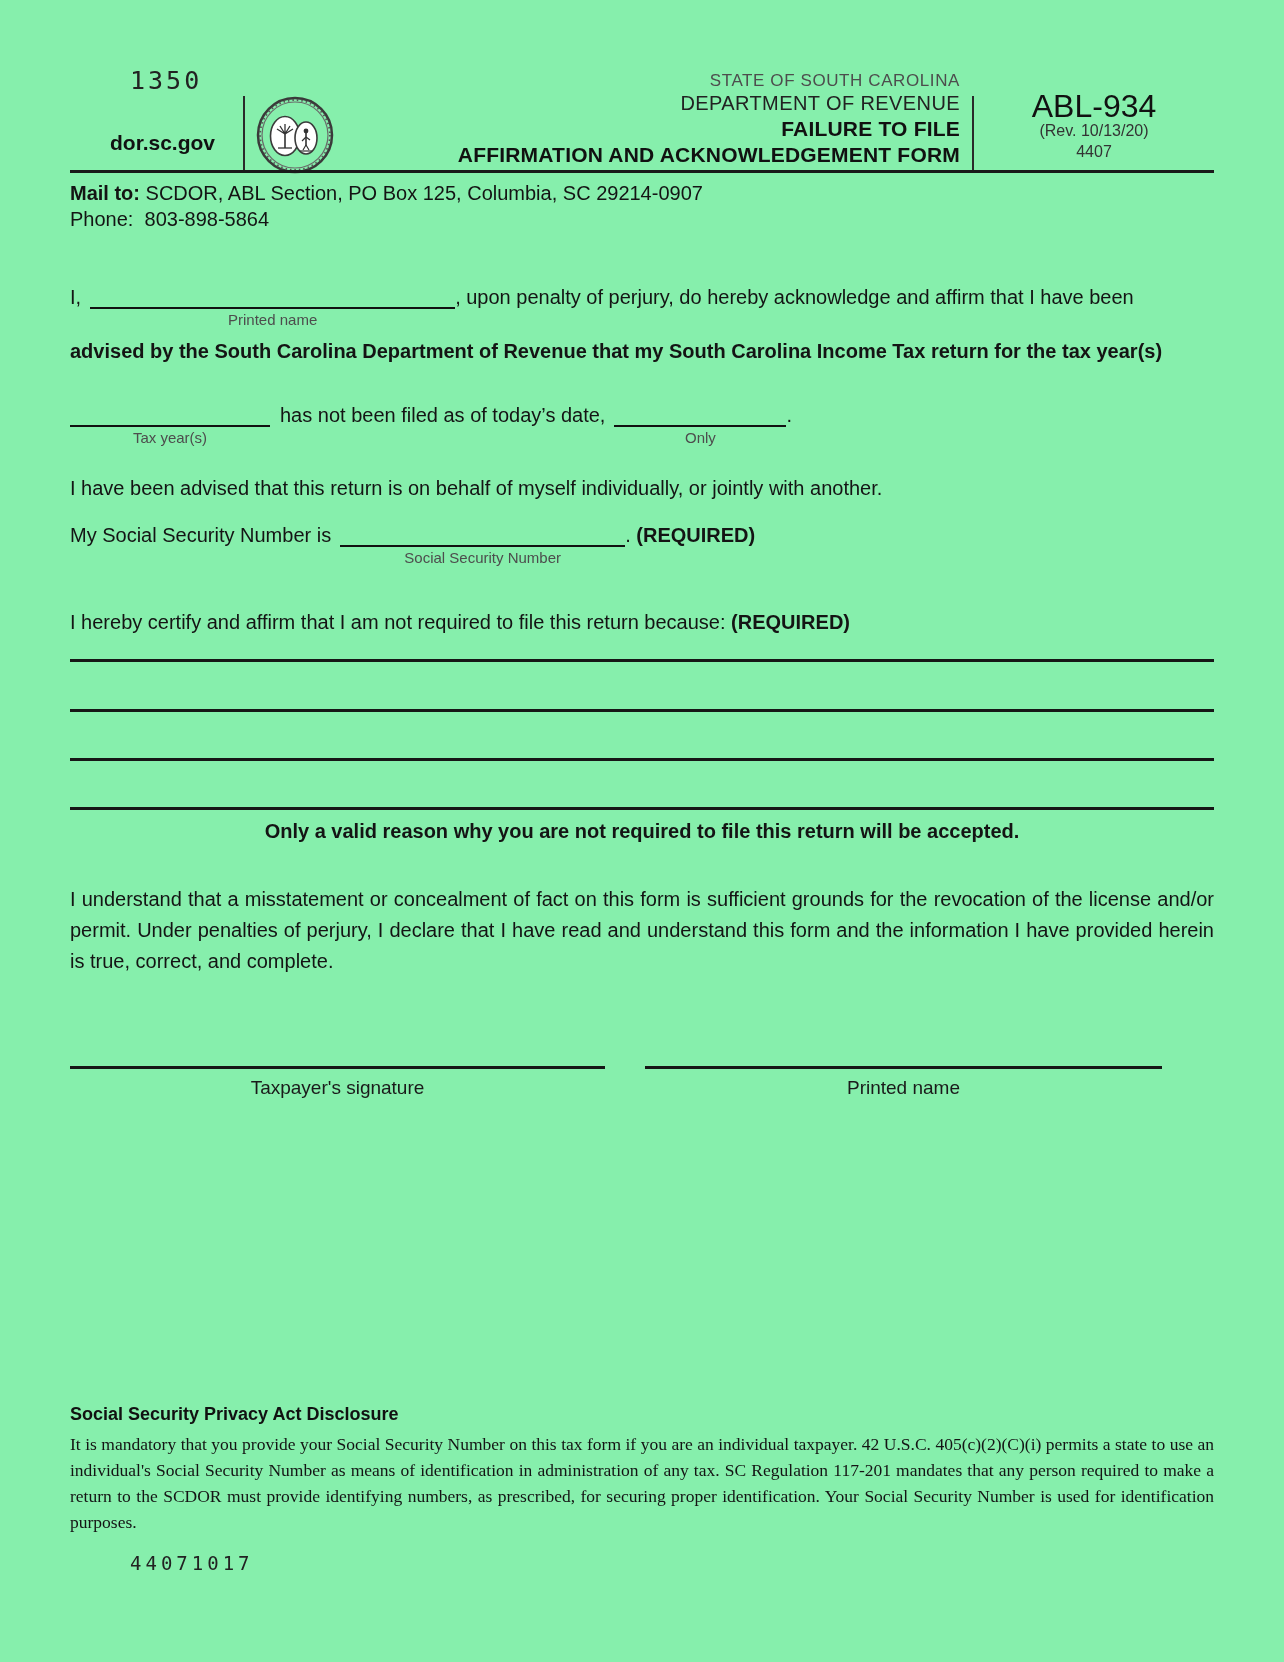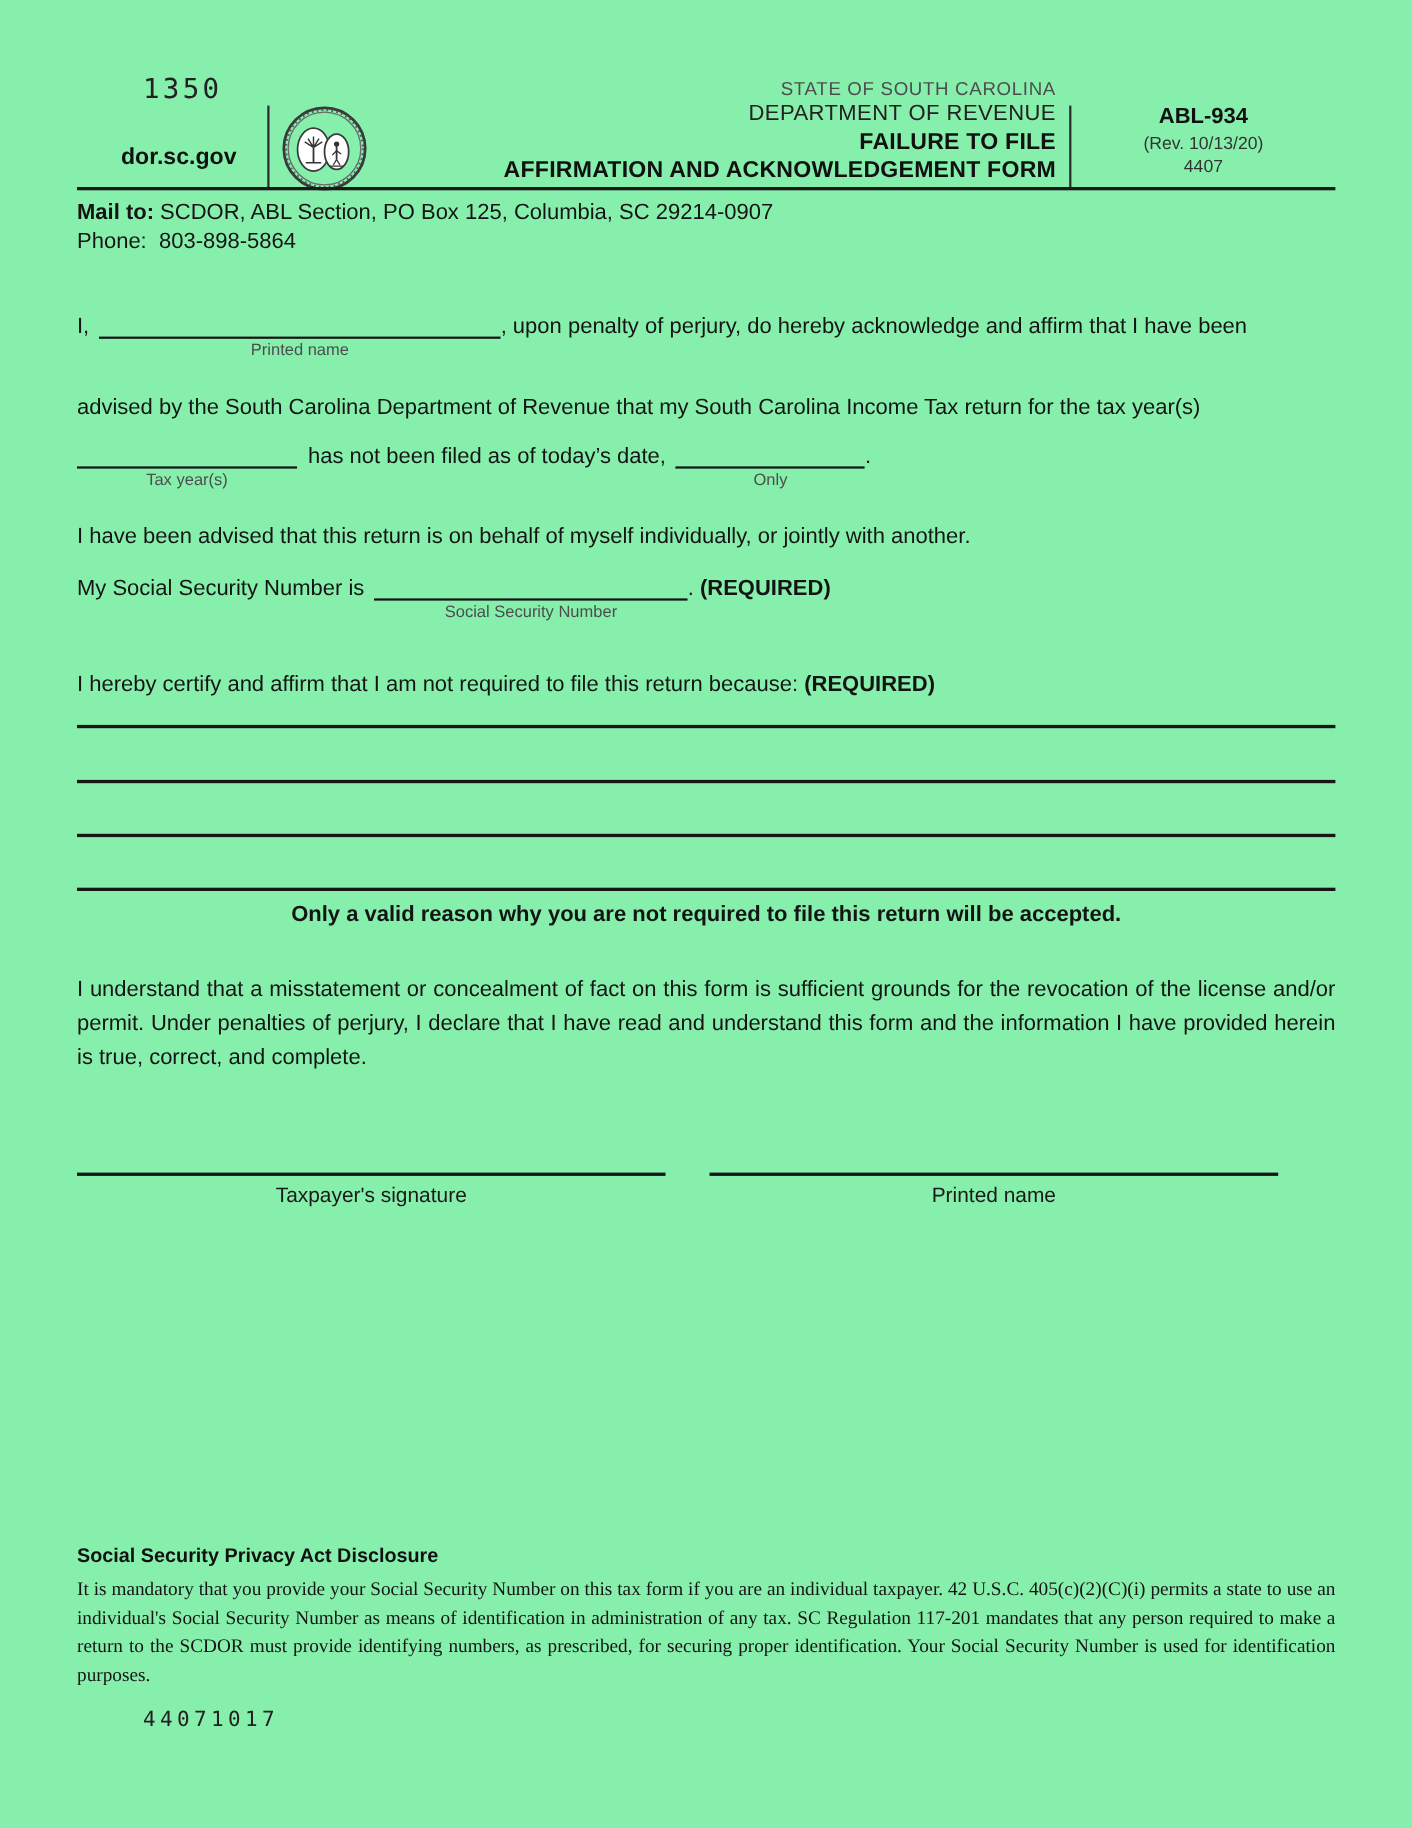--- a/index.html
+++ b/index.html
@@ -12,39 +12,39 @@
   .site { position:absolute; left:110px; top:131px; font-size:21px; font-weight:bold; color:#111; }
   .vline { position:absolute; width:2px; background:#2a2a2a; top:96px; height:76px; }
   .vline1 { left:243px; }
   .vline2 { left:972px; }
   .seal { position:absolute; left:256px; top:96px; }
   .hdr-center { position:absolute; left:330px; top:70px; width:630px; text-align:right; }
   .hdr-state { font-size:17px; color:#4d4d4d; letter-spacing:.6px; line-height:21px; }
   .hdr-dept  { font-size:20px; color:#222; line-height:25px; letter-spacing:.4px; }
   .hdr-title { font-size:21px; font-weight:bold; color:#111; line-height:26px; letter-spacing:.2px; }
   .hdr-right { position:absolute; left:974px; top:92px; width:240px; text-align:center; }
-  .hdr-formno { font-size:20px; font-weight:bold; color:#111; line-height:28px; }
+  .hdr-formno { font-size:32px; font-weight:normal; color:#111; line-height:28px; }
   .hdr-rev, .hdr-code { font-size:16px; color:#333; line-height:21px; }
   .hrule { position:absolute; left:70px; top:170px; width:1144px; height:3px; background:#1a1a1a; }
 
   
   .abs { position:absolute; left:70px; width:1144px; }
   .t { font-size:20px; color:#141414; }
   .b { font-weight:bold; }
   .mail { top:180px; line-height:26px; }
   .mail .t { font-size:20px; }
 
   
   .blank { display:inline-block; position:relative; border-bottom:2px solid #111; height:22px; vertical-align:-5px; }
   .blank .bv { position:absolute; left:6px; bottom:2px; font-size:18px; white-space:nowrap; }
   .blank .bl { position:absolute; top:24px; left:0; right:0; text-align:center; font-size:15px; color:#4d4d4d; white-space:nowrap; }
   .w365 { width:365px; } .w200 { width:200px; } .w172 { width:172px; } .w285 { width:285px; }
   .gapL { margin-left:10px; } .gapR { margin-right:9px; }
 
-  .row1 { top:286px; } .row2 { top:359px; } .row3 { top:404px; }
+  .row1 { top:286px; } .row2 { top:340px;font-weight:bold; } .row3 { top:404px; }
   .row4 { top:477px; } .row5 { top:524px; } .row6 { top:611px; }
 
   .reason-line { position:absolute; left:70px; width:1144px; height:0; border-bottom:3px solid #161616; }
   .rl1 { top:659px; } .rl2 { top:709px; } .rl3 { top:758px; } .rl4 { top:807px; }
 
   .note { top:820px; font-weight:bold;text-align:center; }
   .decl { top:884px; line-height:31px; text-align:justify; }
 
   .sig { position:absolute; top:1066px; }
   .sig-left { left:70px; width:535px; }

